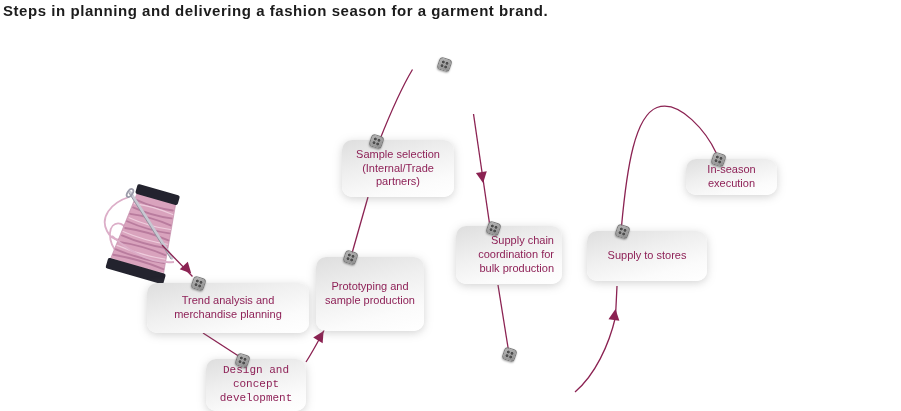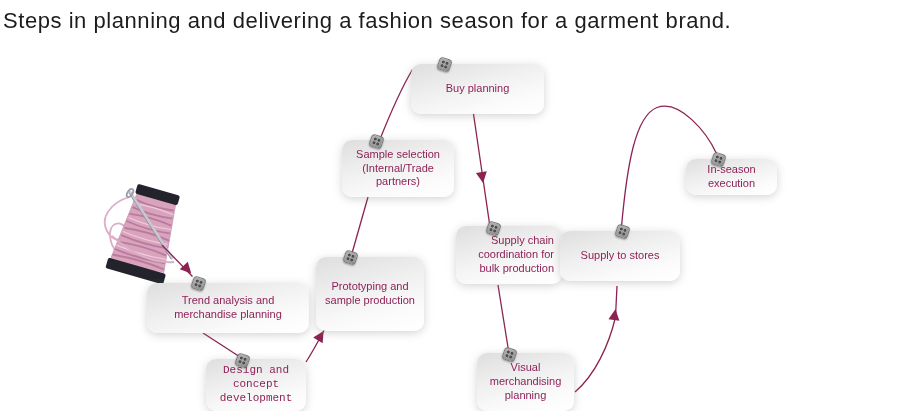--- a/index.html
+++ b/index.html
@@ -1,22 +1,22 @@
 <!DOCTYPE html>
 <html style="--title_text: #1c1c1c; --step_text: #8e2157; --connector: #8b2252; --illustration_pink: #d9a3bd; --button_gray: #9a9a9a;"><head>
 <meta charset="utf-8">
 <style>
   html,body{margin:0;padding:0;background:#ffffff;}
   #canvas{
     position:relative;width:901px;height:411px;overflow:hidden;
     background:#ffffff;font-family:"Liberation Sans",sans-serif;
   }
   #title{
-    position:absolute;left:3px;top:8px;width:898px;
-    font-size:22px;font-weight:400;letter-spacing:0.55px;
+    position:absolute;left:3px;top:2px;width:898px;
+    font-size:15px;font-weight:700;letter-spacing:0.55px;
     color:var(--title_text,#1c1c1c);white-space:nowrap;
   }
   #connector-layer{position:absolute;left:0;top:0;z-index:1;}
   .conn{stroke:var(--connector,#8b2252);stroke-width:1.3;fill:none;}
   .arrow{fill:var(--connector,#8b2252);stroke:none;}
   .spool-body{fill:var(--illustration_pink,#d9a3bd);stroke:#c08aa8;stroke-width:0.6;}
   .spool-cap{fill:#23232e;}
   .stripe-d{stroke:#b97c9e;stroke-width:1.9;fill:none;stroke-linecap:round;}
   .stripe-l{stroke:#eecddd;stroke-width:1.2;fill:none;stroke-linecap:round;}
   .thread{stroke:#dcaec8;stroke-width:1.8;fill:none;}
@@ -118,36 +118,30 @@
   <div class="step" style="left:316px;top:257px;width:108px;height:74px;">
     <span class="lbl">Prototyping and sample production</span>
   </div>
   <div class="btn" style="left:344px;top:251px;"></div>
 
   <div class="step" style="left:342px;top:140px;width:112px;height:57px;align-items:center;">
     <span class="lbl">Sample selection (Internal/Trade partners)</span>
   </div>
   <div class="btn" style="left:370px;top:135px;"></div>
 
-  <div class="step" style="left:411px;top:64px;width:133px;height:50px;">
-    <span class="lbl">Buy planning</span>
-  </div>
   <div class="btn" style="left:438px;top:58px;"></div>
 
   <div class="step" style="left:456px;top:226px;width:106px;height:58px;text-align:right;">
     <span class="lbl">Supply chain coordination for bulk production</span>
   </div>
   <div class="btn" style="left:487px;top:222px;"></div>
 
-  <div class="step" style="left:477px;top:353px;width:97px;height:58px;">
-    <span class="lbl">Visual merchandising planning</span>
-  </div>
   <div class="btn" style="left:503px;top:348px;"></div>
 
-  <div class="step" style="left:560px;top:231px;width:120px;height:50px;">
+  <div class="step" style="left:587px;top:231px;width:120px;height:50px;">
     <span class="lbl">Supply to stores</span>
   </div>
   <div class="btn" style="left:616px;top:225px;"></div>
 
   <div class="step" style="left:686px;top:159px;width:91px;height:36px;">
     <span class="lbl">In-season execution</span>
   </div>
   <div class="btn" style="left:712px;top:153px;"></div>
 
 </div>

